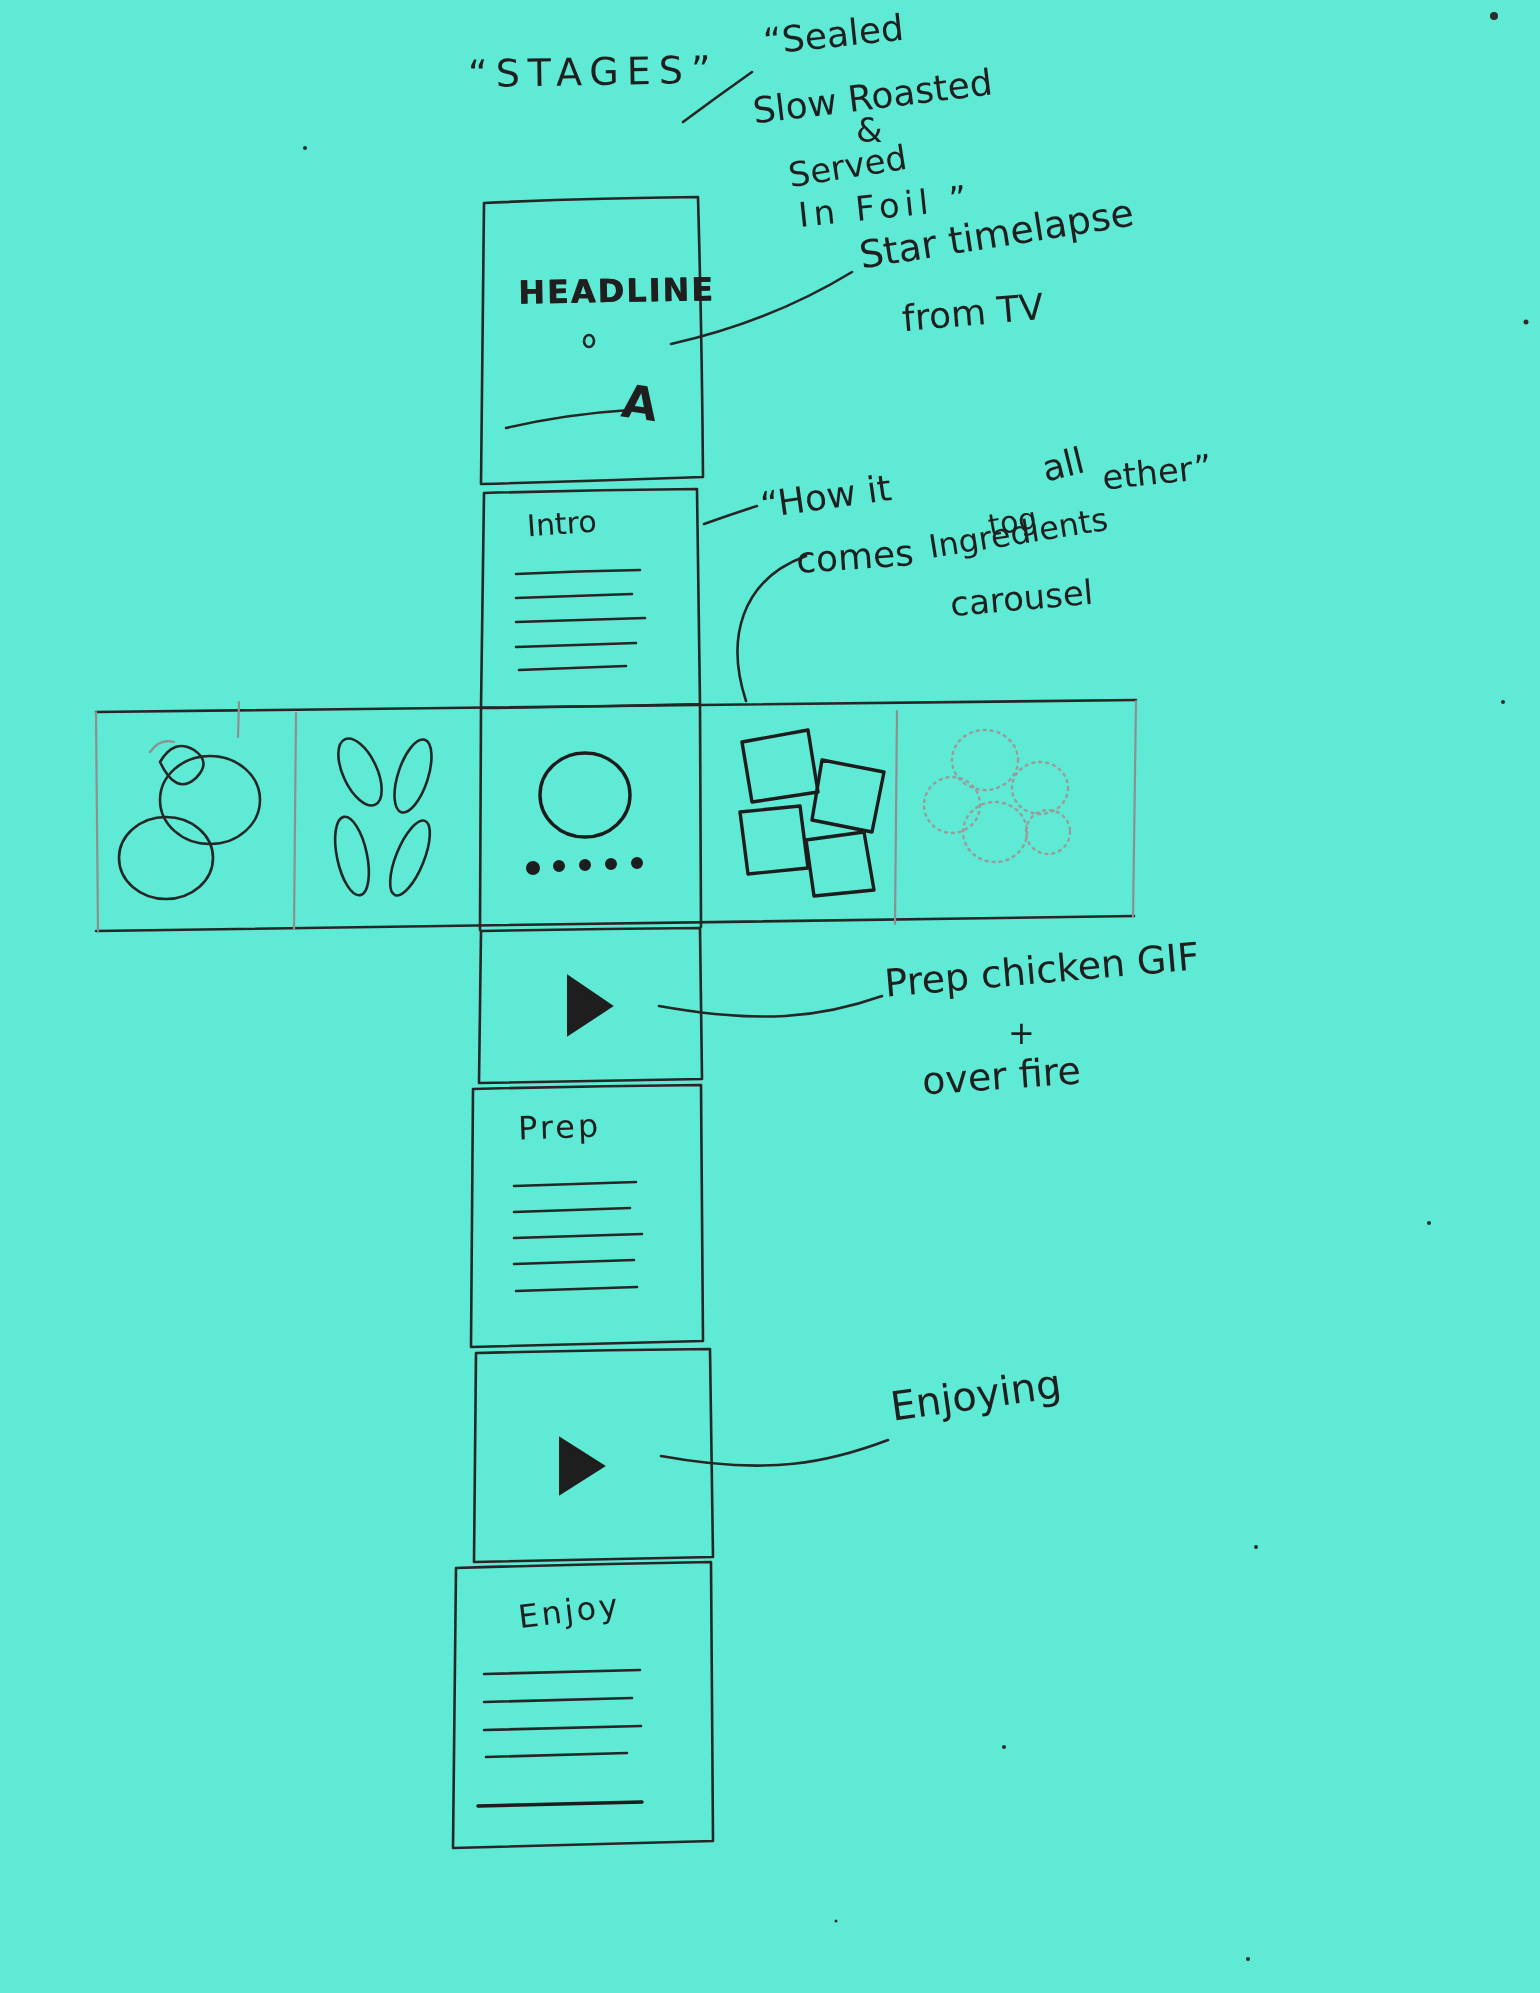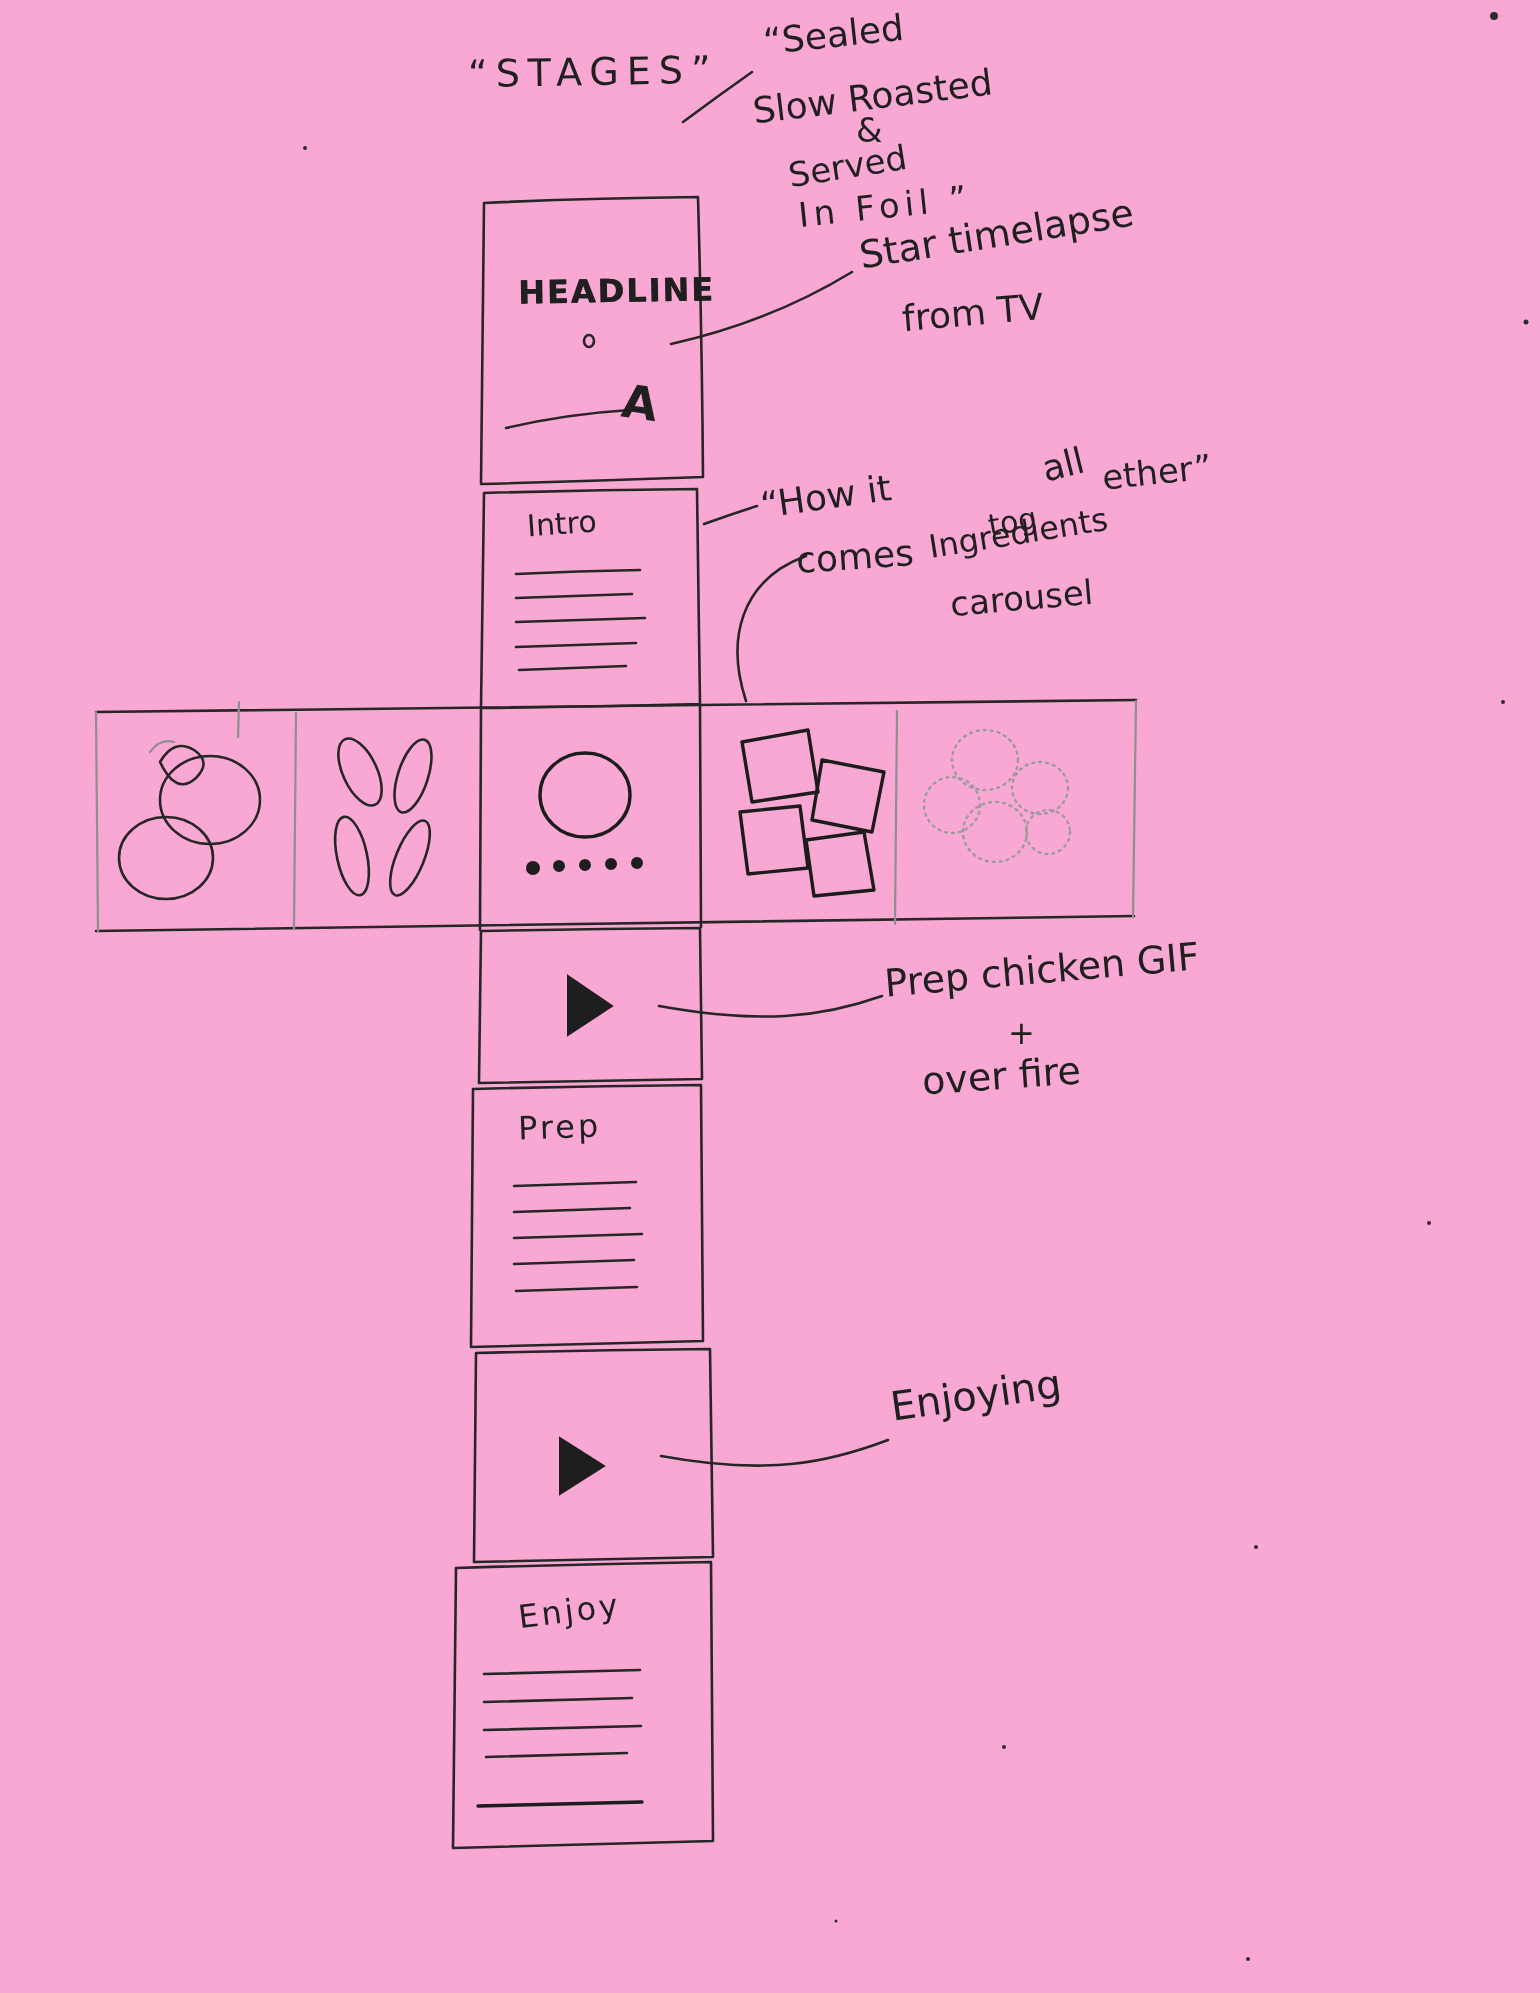--- a/index.html
+++ b/index.html
@@ -1,19 +1,19 @@
 <!DOCTYPE html>
 <html><head>
 <meta charset="utf-8">
 <style>
   html,body { margin:0; padding:0; background:#d8d8d8; }
   .sheet {
     position:relative;
     width:1540px; height:1993px;
-    background:#f9a8d4;
+    background:#5eead4;
     font-family:"DejaVu Sans", sans-serif;
     color:#1d1d1d;
     overflow:hidden;
   }
   .sheet svg { position:absolute; left:0; top:0; }
   .hand { position:absolute; white-space:nowrap; color:#1f1f1f; }
   .ink   { stroke:#262626; fill:none; stroke-width:2.6; stroke-linecap:round; stroke-linejoin:round; }
   .inkbold { stroke:#1c1c1c; fill:none; stroke-width:3.4; stroke-linecap:round; stroke-linejoin:round; }
   .faint { stroke:#8f8f8f; fill:none; stroke-width:2.2; stroke-linecap:round; }
   .stipple { stroke:#9b9b9b; fill:none; stroke-width:2.4; stroke-dasharray:2 5; stroke-linecap:round; }

